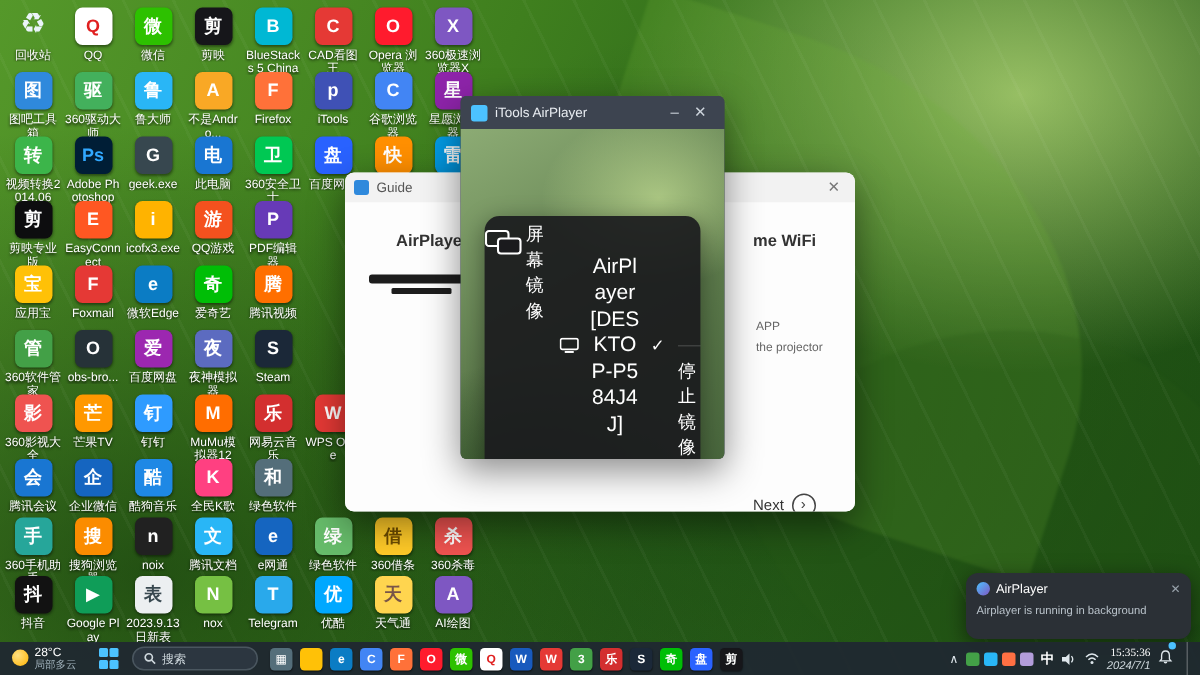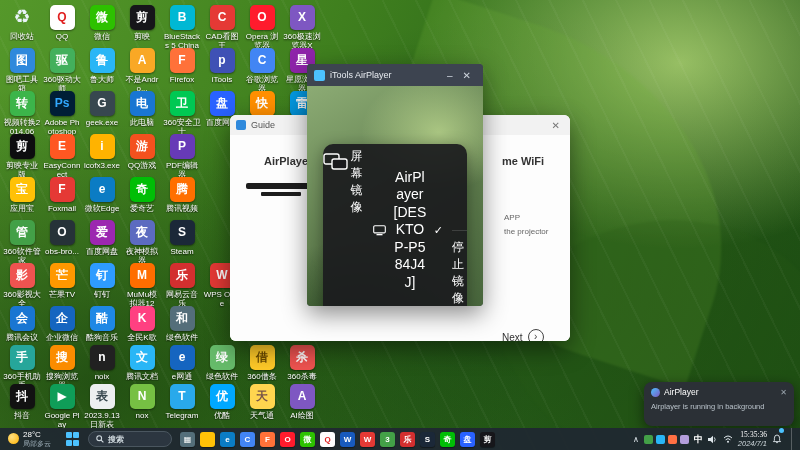--- a/index.html
+++ b/index.html
@@ -97,21 +97,21 @@
     background:rgba(32,40,48,.95); display:flex; align-items:center; padding:0 4px; z-index:30; }
   .weather{ display:flex; align-items:center; gap:4px; padding:0 4px; cursor:pointer; }
   .w-ico{ width:11px; height:11px; border-radius:50%; background:radial-gradient(circle at 35% 35%,#ffe082,#ffb300); }
   .w-txt{ text-align:left; line-height:1.15; }
   .w-temp{ font-size:8px; color:#fff; }
   .w-desc{ font-size:7px; color:#9fb0ba; }
   .start{ width:15px; height:15px; margin-left:10px; display:grid; grid-template-columns:6px 6px;
           grid-template-rows:6px 6px; gap:1.5px; align-content:center; justify-content:center; cursor:pointer; }
   .start span{ background:#4cc2ff; border-radius:1px; }
   .searchbox{ display:flex; align-items:center; gap:4px; margin-left:8px; width:84px; height:16px;
-    background:#2c3640; border:1px solid #4a565f; border-radius:8px; padding:0 7px; cursor:pointer;font-weight:bold; }
+    background:#2c3640; border:1px solid #4a565f; border-radius:8px; padding:0 7px; cursor:pointer; }
   .searchbox svg{ flex:none; }
   .search-label{ font-size:8px; color:#cfd8dd; }
   #taskbar-apps{ display:flex; align-items:center; gap:5px; margin-left:8px; }
   .tbicon{ width:15px; height:15px; border-radius:3px; font-size:8px; font-weight:bold; color:#fff;
            line-height:15px; text-align:center; cursor:pointer; box-shadow:0 1px 1px rgba(0,0,0,.4); }
   .tb-spacer{ flex:1; }
   .tray{ display:flex; align-items:center; gap:5px; padding-right:2px; }
   .chev{ font-size:8px; color:#dfe7ec; cursor:pointer; }
   #tray-mini{ display:flex; align-items:center; gap:3px; }
   .trayico{ width:9px; height:9px; border-radius:2px; display:inline-block; cursor:pointer; }

